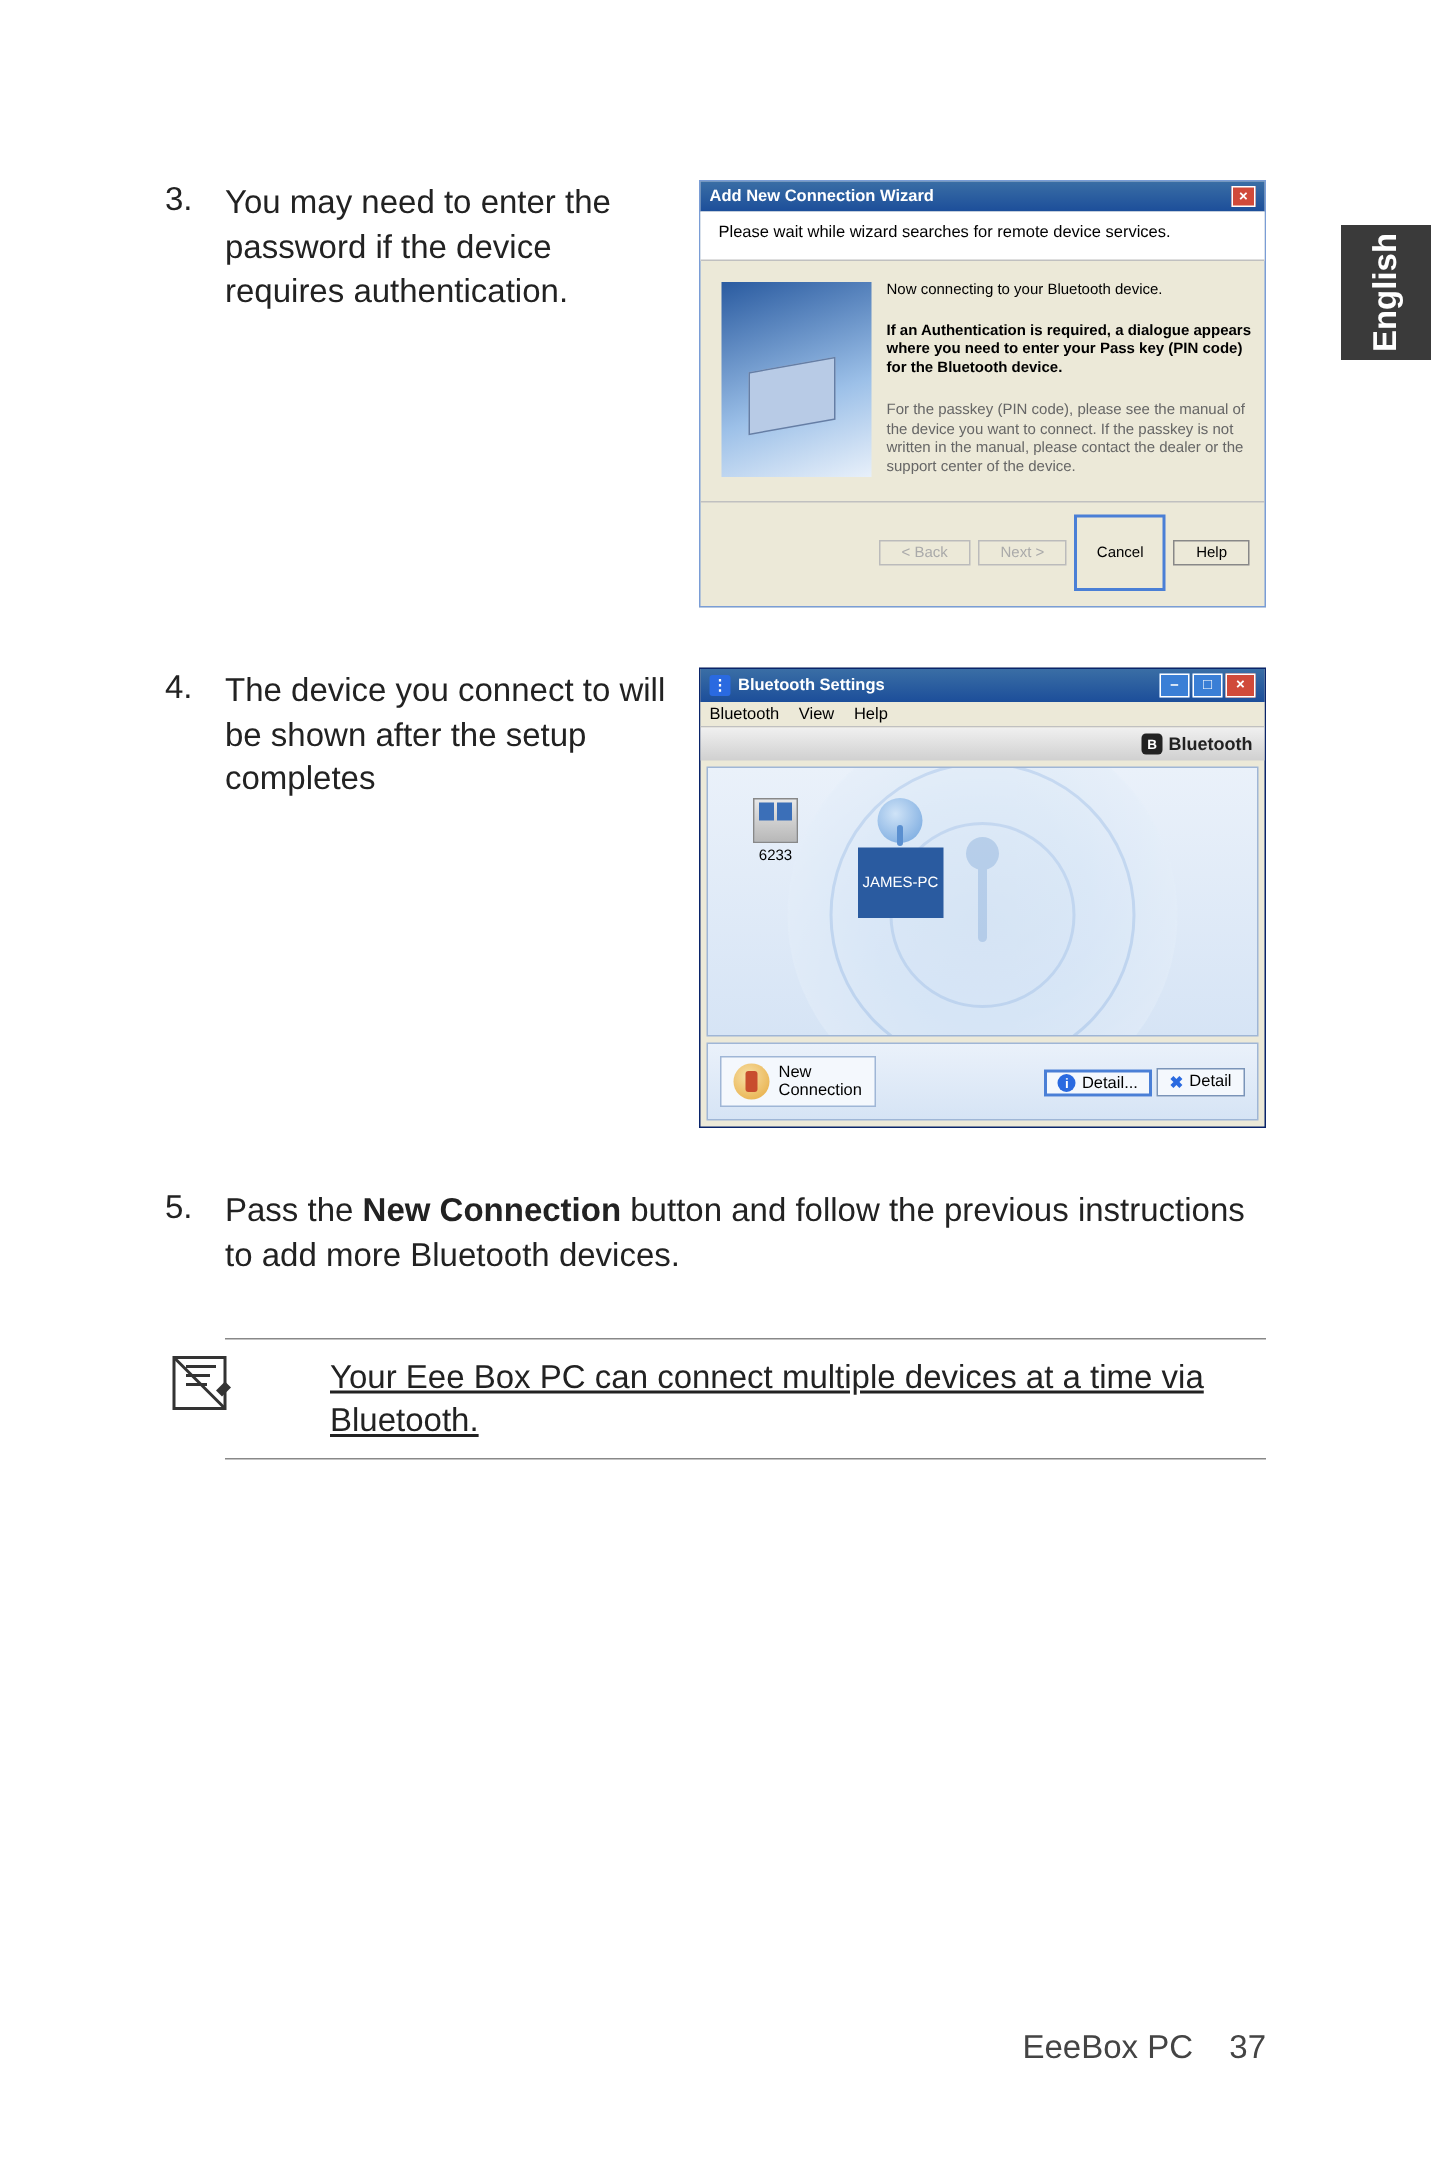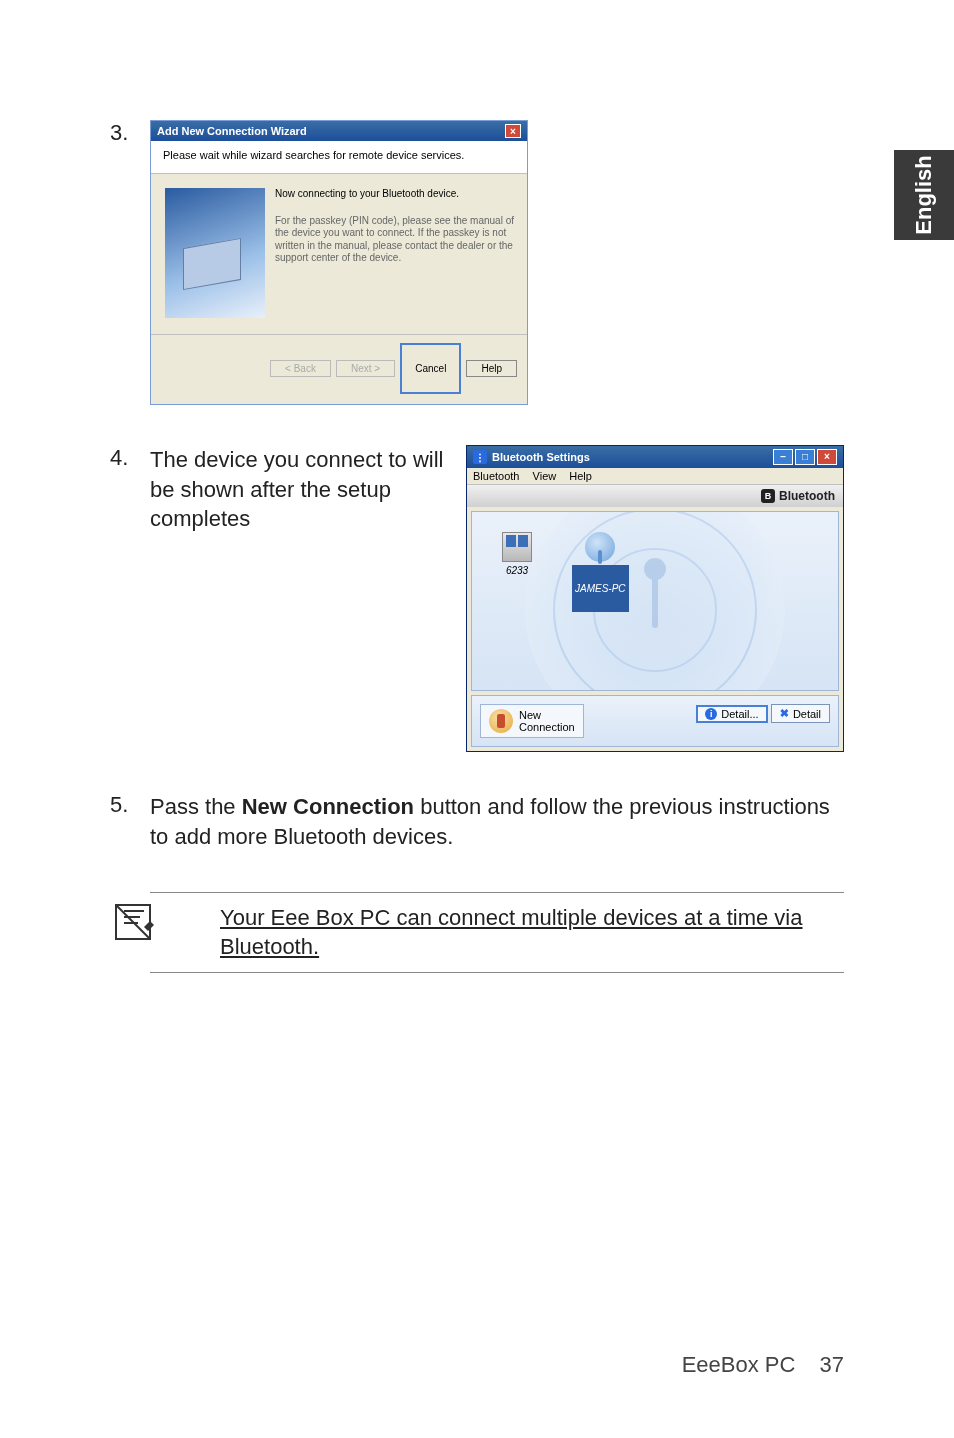--- a/index.html
+++ b/index.html
@@ -219,21 +219,21 @@
   .radar::after{width:200px;height:200px;}
   .radar-ant{
     position:absolute;left:50%;top:50%;
     width:6px;height:60px;background:#93b6df;border-radius:3px;
     transform:translate(-50%,-70%);
   }
   .radar-ant::after{
     content:"";position:absolute;left:-8px;top:-10px;
     width:22px;height:22px;border-radius:50%;background:#93b6df;
   }
-  .dev { position:absolute; text-align:center; font-size:10px;font-style:italic; }
+  .dev { position:absolute; text-align:center; font-size:10px; }
   .dev .ic {
     width:30px;height:30px;margin:0 auto 3px auto;display:block;
   }
   .dev1 { left:30px; top:20px; }
   .dev1 .ic { background:linear-gradient(#e8e8e8,#b8b8b8);border:1px solid #888; position:relative;}
   .dev1 .ic::before{content:"";position:absolute;left:3px;top:2px;width:10px;height:12px;background:#3b6fb8;}
   .dev1 .ic::after{content:"";position:absolute;right:3px;top:2px;width:10px;height:12px;background:#3b6fb8;}
   .dev2 { left:100px; top:20px; }
   .dev2 .ic {
     background: radial-gradient(circle at 40% 35%,#cfe3f7,#6fa3dd);
@@ -245,20 +245,21 @@
   }
   .dev2 .lbl {
     background:#2a5ba0;color:#fff;padding:18px 3px;display:inline-block;
   }
   .bts-bottom {
     background: linear-gradient(#eaf1fa,#d6e4f5);
     border: 1px solid #9fb6d6;
     margin: 0 4px 4px 4px;
     padding: 8px;
     display:flex;
+    align-items:center;
     justify-content:space-between;
   }
   .newconn {
     display:flex; align-items:center; gap:6px;
     border:1px solid #9fb6d6;
     background:#f4f8fd;
     padding:4px 8px;
   }
   .newconn .nc-ic{
     width:24px;height:24px;border-radius:50%;
@@ -311,31 +312,33 @@
 
 <div class="side-tab">
     <span>English</span>
   </div>
 
 <div class="page">
 
   <div class="step">
     <div class="step-num">3.</div>
     <div class="step-body">
+      <div class="step-text">You may need to enter the password if the device requires authentication.</div>
       <div class="shot">
         <div class="wiz">
           <div class="wiz-title">
             <span>Add New Connection Wizard</span>
             <span class="wiz-close">×</span>
           </div>
           <div class="wiz-head"><span class="wiz-head-text">Please wait while wizard searches for remote device services.</span></div>
           <div class="wiz-body">
             <div class="wiz-img"></div>
             <div class="wiz-info">
               <div class="connecting">Now connecting to your Bluetooth device.</div>
+              <div class="auth">If an Authentication is required, a dialogue appears where you need to enter your Pass key (PIN code) for the Bluetooth device.</div>
               <div class="fine">For the passkey (PIN code), please see the manual of the device you want to connect. If the passkey is not written in the manual, please contact the dealer or the support center of the device.</div>
             </div>
           </div>
           <div class="wiz-btnrow">
             <span class="wiz-btn disabled">&lt; Back</span>
             <span class="wiz-btn disabled">Next &gt;</span>
             <span class="wiz-btn primary">Cancel</span>
             <span class="wiz-btn">Help</span>
           </div>
         </div>

